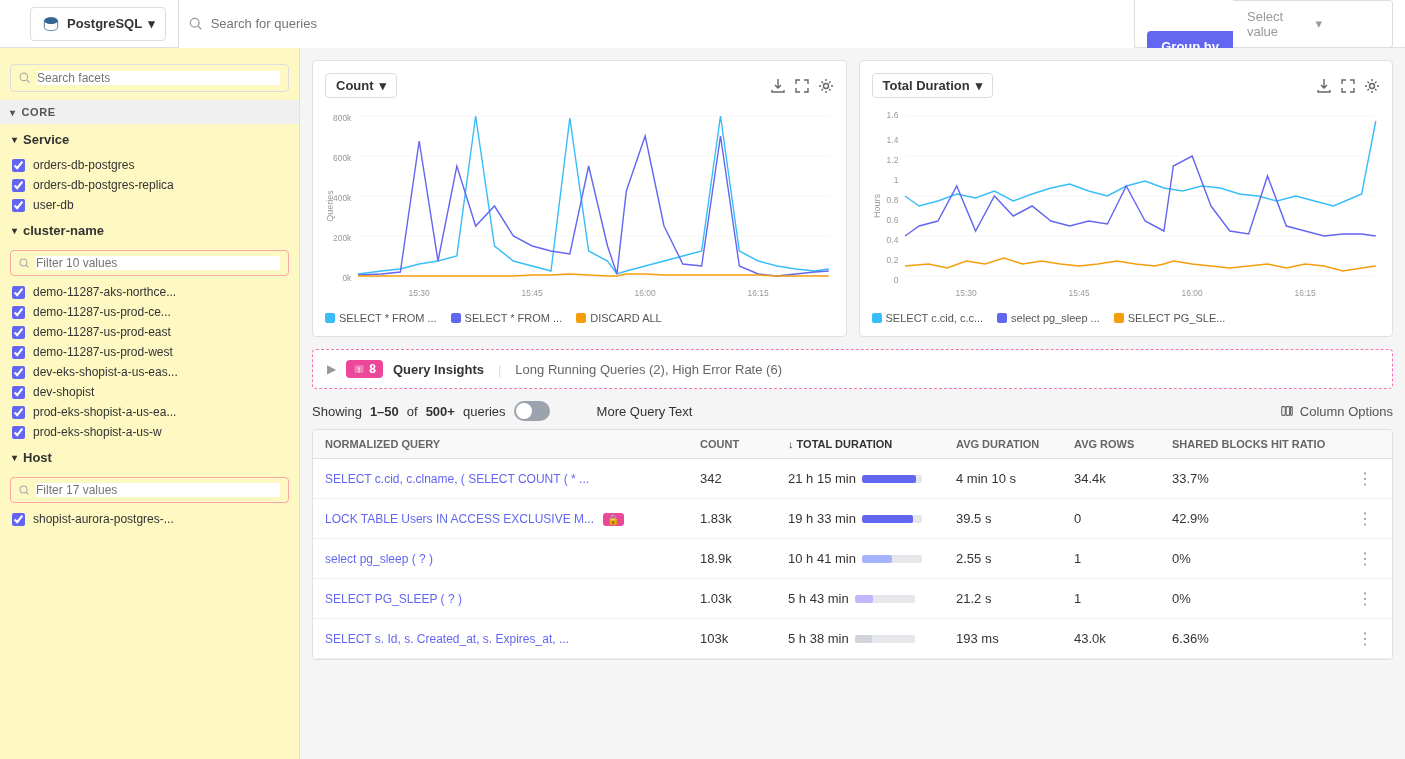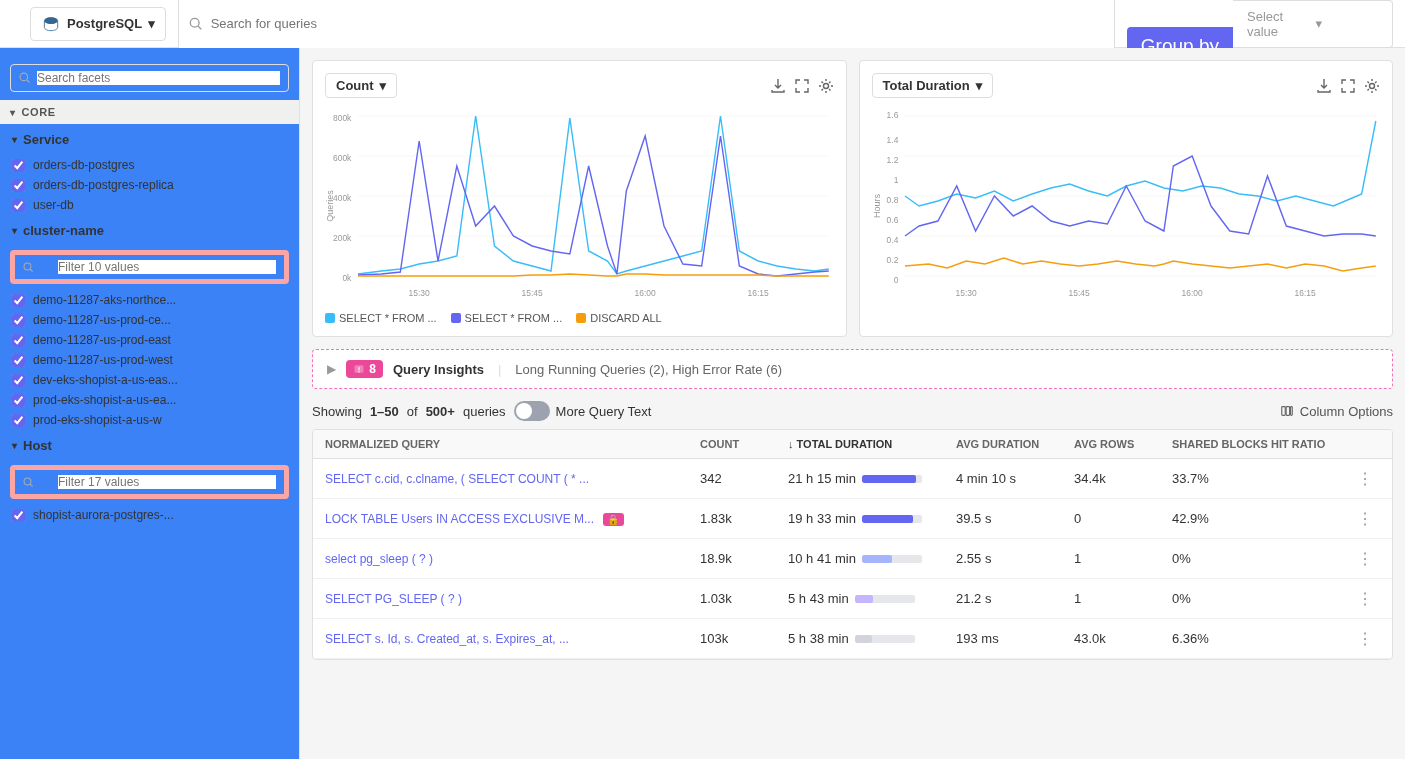--- a/index.html
+++ b/index.html
@@ -21,35 +21,35 @@
       border-radius: 0; padding: 24px 10px; background: #fff; gap: 8px;
     }
     .search-bar input {
       border: none; outline: none; flex: 1; font-size: 13px; color: #666;
     }
     .group-by-section {
       display: flex; align-items: center; gap: 0; margin-left: auto;
     }
     .group-by-label {
       background: #6366f1; color: #fff; padding: 8px 14px; border-radius: 4px 0 0 4px;
-      font-weight: 400; font-size: 19px; margin-top: 45px;
+      font-weight: 700; font-size: 13px; margin-top: 45px;
     }
     .group-by-select {
       display: flex; align-items: center; gap: 6px; padding: 8px 14px;
       border: 1px solid #ddd; border-left: none; border-radius: 0 4px 4px 0;
       background: #fff; cursor: pointer; min-width: 160px;
     }
     .group-by-select span { flex: 1; color: #999; font-size: 13px; }
 
     
     .main-layout { display: flex; height: calc(759px - 48px); overflow: hidden; }
 
     
     .sidebar {
-      width: 300px; min-width: 300px; background: #3b82f6; border-right: 1px solid #e0e0e0;
+      width: 300px; min-width: 300px; background: #fef9c3; border-right: 1px solid #e0e0e0;
       overflow-y: auto; padding: 8px 0;
     }
     .search-facets {
       margin: 8px 10px; display: flex; align-items: center; gap: 6px;
       border: 1px solid #ddd; border-radius: 4px; padding: 6px 8px;
     }
     .search-facets input { border: none; outline: none; flex: 1; font-size: 12px; color: #666; }
 
     .section-header {
       display: flex; align-items: center; gap: 6px; padding: 6px 10px;
@@ -58,22 +58,22 @@
     }
     .section-header .chevron { font-size: 10px; }
 
     .subsection-header {
       display: flex; align-items: center; gap: 6px; padding: 8px 12px;
       font-weight: 600; font-size: 13px; cursor: pointer;
     }
     .subsection-header .chevron { font-size: 10px; }
 
     .filter-input-wrap {
-      margin: 4px 10px 6px; display: flex; align-items: center; gap: 24px;
-      border: 5px solid #fca5a5; border-radius: 4px; padding: 5px 8px;
+      margin: 4px 10px 6px; display: flex; align-items: center; gap: 6px;
+      border: 1px solid #fca5a5; border-radius: 4px; padding: 5px 8px;
     }
     .filter-input-wrap input { border: none; outline: none; flex: 1; font-size: 12px; color: #666; }
 
     .facet-item {
       display: flex; align-items: center; gap: 8px; padding: 3px 12px;
       font-size: 12px; color: #333;
     }
     .facet-item input[type=checkbox] { accent-color: #6366f1; width: 13px; height: 13px; }
 
     
@@ -128,21 +128,21 @@
     .showing-text strong { font-weight: 600; }
     .toggle-wrap { display: flex; align-items: center; gap: 6px; }
     .toggle {
       width: 36px; height: 20px; background: #9ca3af; border-radius: 10px;
       position: relative; cursor: pointer;
     }
     .toggle-knob {
       width: 16px; height: 16px; background: #fff; border-radius: 50%;
       position: absolute; top: 2px; left: 2px; transition: left 0.2s;
     }
-    .more-query-text { font-size: 13px; color: #333; }
+    .more-query-text { font-size: 13px; color: #333; margin-left: 41px; }
     .column-options {
       display: flex; align-items: center; gap: 6px; font-size: 13px; color: #555; cursor: pointer;
     }
 
     
     .query-table { background: #fff; border: 1px solid #e0e0e0; border-radius: 4px; overflow: hidden; }
     .table-head {
       display: grid;
       grid-template-columns: 2.5fr 80px 160px 110px 90px 170px 30px;
       background: #f9f9f9; border-bottom: 1px solid #e0e0e0;
@@ -268,20 +268,24 @@
       <div class="facet-item">
           <input type="checkbox" checked="" style="">
           <span>demo-11287-us-prod-west</span>
         </div>
       <div class="facet-item">
           <input type="checkbox" checked="" style="">
           <span>dev-eks-shopist-a-us-eas...</span>
         </div>
       <div class="facet-item">
           <input type="checkbox" checked="" style="">
+          <span>dev-shopist</span>
+        </div>
+      <div class="facet-item">
+          <input type="checkbox" checked="" style="">
           <span>prod-eks-shopist-a-us-ea...</span>
         </div>
       <div class="facet-item">
           <input type="checkbox" checked="" style="">
           <span>prod-eks-shopist-a-us-w</span>
         </div>
     </div>
 
     <div class="subsection-header">
       <span class="chevron">▾</span>
@@ -413,20 +417,34 @@
             <polyline points="35,130 50,120 70,115 90,80 110,125 130,90 150,110 170,100 190,115 210,120 230,115 250,118 270,80 290,115 310,125 320,60 340,50 360,100 380,125 400,128 420,70 440,120 460,125 480,130 500,128 520,128 535,130" fill="none" stroke="#6366f1" stroke-width="1.5"></polyline>
 
             <polyline points="35,160 60,158 80,162 100,155 120,158 140,152 160,158 180,155 200,158 220,160 240,158 260,155 280,158 300,160 310,158 320,155 340,158 360,160 380,162 400,160 420,158 440,162 460,158 480,160 500,165 520,162 535,160" fill="none" stroke="#f59e0b" stroke-width="1.5"></polyline>
 
             <text x="100" y="190" font-size="9" fill="#999" text-anchor="middle">15:30</text>
             <text x="220" y="190" font-size="9" fill="#999" text-anchor="middle">15:45</text>
             <text x="340" y="190" font-size="9" fill="#999" text-anchor="middle">16:00</text>
             <text x="460" y="190" font-size="9" fill="#999" text-anchor="middle">16:15</text>
           </svg>
         </div>
+        <div class="chart-legend">
+          <div class="legend-item">
+            <div class="legend-dot" style="background:#38bdf8"></div>
+            <span>SELECT c.cid, c.c...</span>
+          </div>
+          <div class="legend-item">
+            <div class="legend-dot" style="background:#6366f1"></div>
+            <span>select pg_sleep ...</span>
+          </div>
+          <div class="legend-item">
+            <div class="legend-dot" style="background:#f59e0b"></div>
+            <span>SELECT PG_SLE...</span>
+          </div>
+        </div>
       </div>
     </div>
 
     <div class="insights-banner">
       <span class="insights-chevron">▶</span>
       <div class="insights-badge">
         <svg width="12" height="12" viewBox="0 0 16 16" fill="none">
           <rect x="2" y="3" width="12" height="10" rx="2" fill="white" opacity="0.3"></rect>
           <path d="M8 6v3M8 11v1" stroke="white" stroke-width="1.5" stroke-linecap="round"></path>
         </svg>

